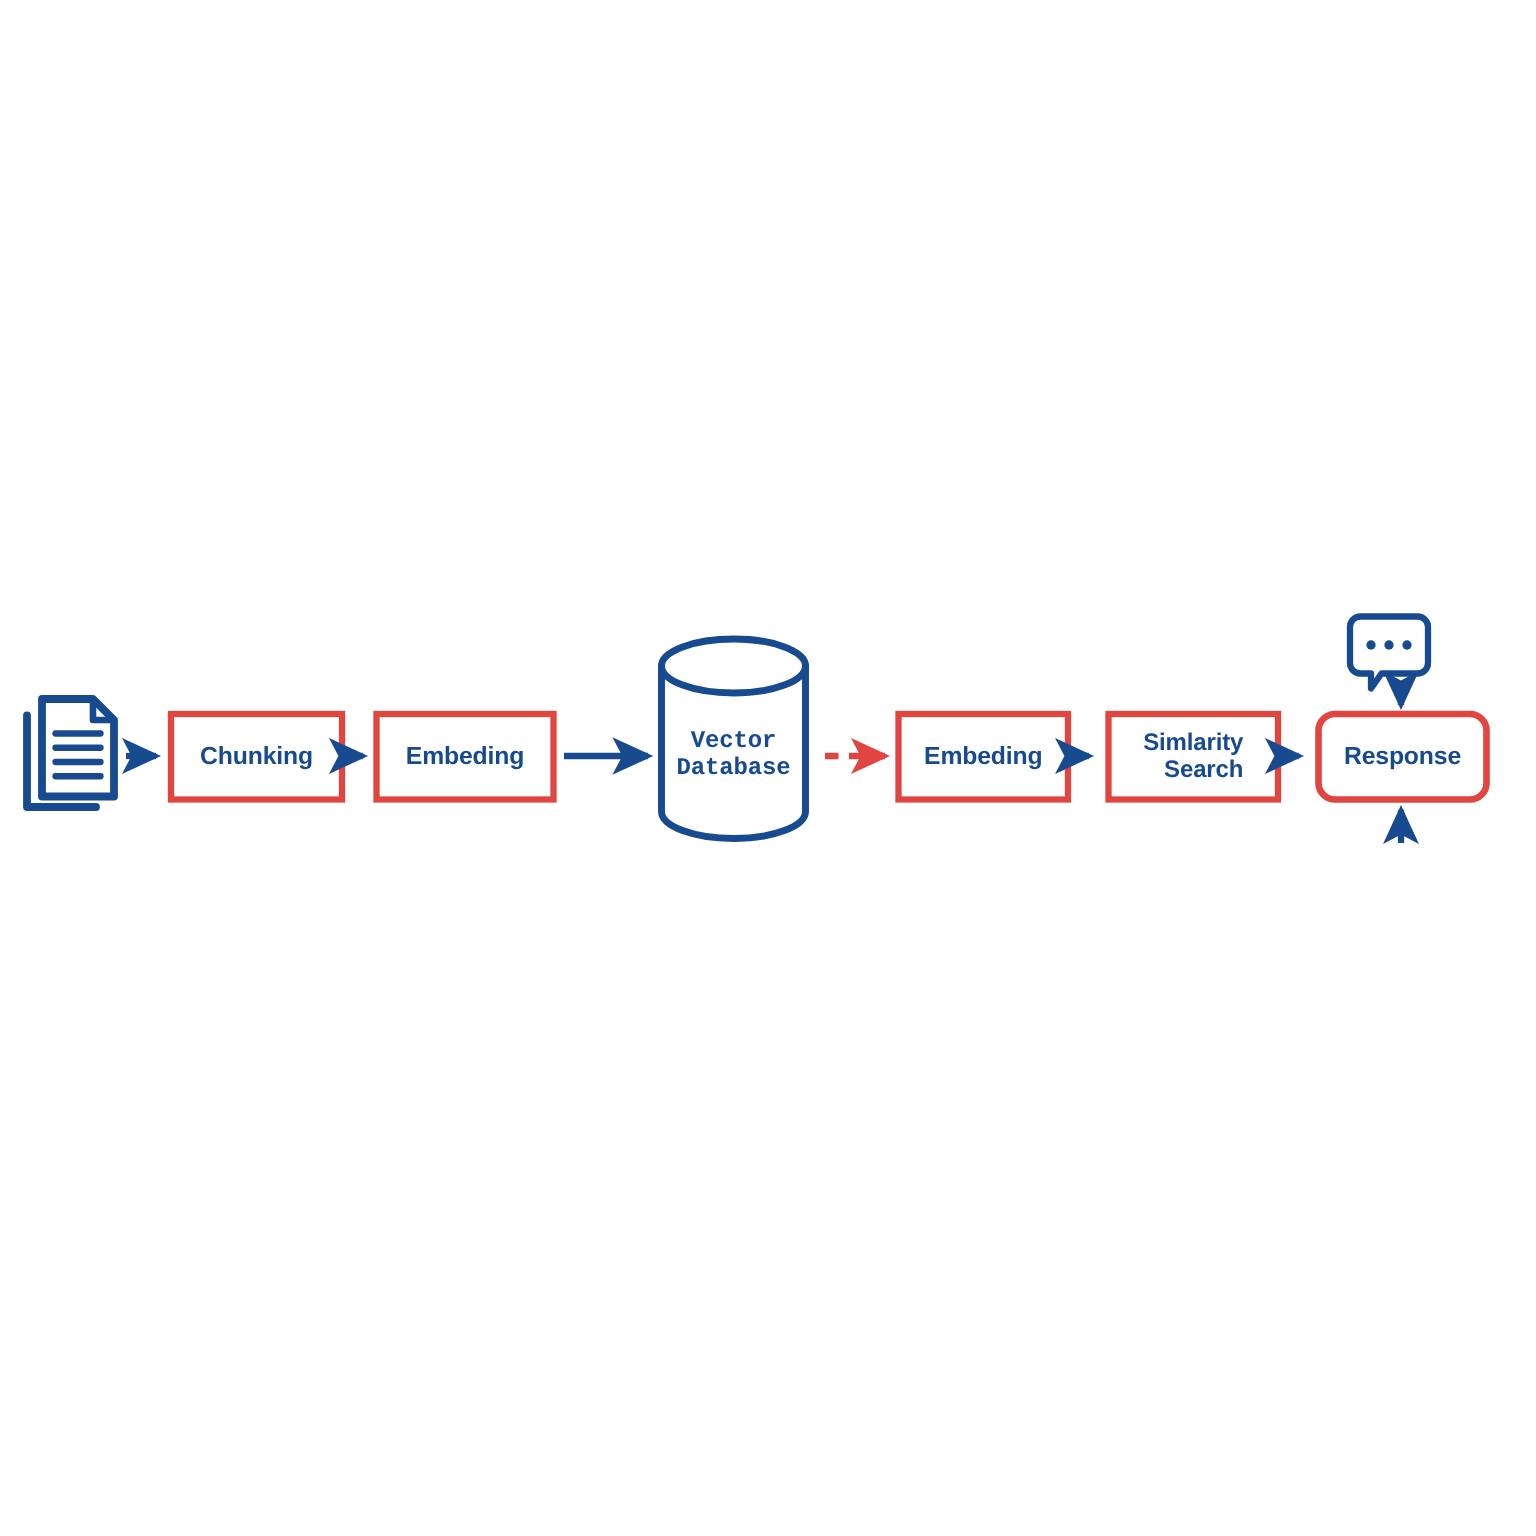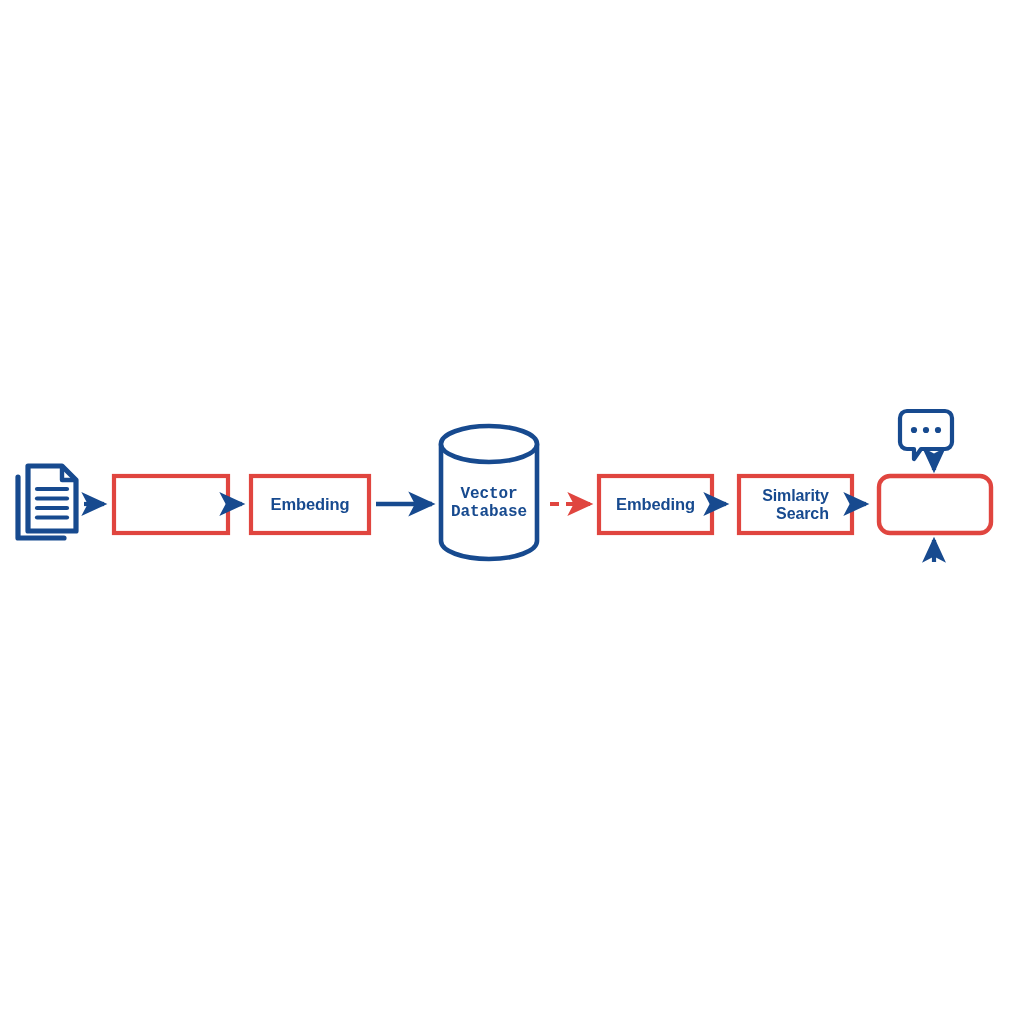--- a/index.html
+++ b/index.html
@@ -105,25 +105,27 @@
       <circle cx="914" cy="430" r="3.1" fill="#174A8F"></circle>
       <circle cx="926" cy="430" r="3.1" fill="#174A8F"></circle>
       <circle cx="938" cy="430" r="3.1" fill="#174A8F"></circle>
     </g>
 
     <line x1="934" y1="454" x2="934" y2="470" stroke="#174A8F" stroke-width="4.2" marker-end="url(#arrow-blue)"></line>
 
     <line x1="934" y1="562" x2="934" y2="540" stroke="#174A8F" stroke-width="4.2" marker-end="url(#arrow-blue)"></line>
   </svg>
 
+  <div class="node-label" style="left:114px; top:476px; width:114px; height:57px;">Chunking</div>
 
   <div class="node-label" style="left:251px; top:476px; width:118px; height:57px;">Embeding</div>
 
   <div class="node-label two-line" style="left:433px; top:475px; width:112px; height:58px;font-family:Liberation Mono, monospace;">Vector
 Database</div>
 
   <div class="node-label" style="left:599px; top:476px; width:113px; height:57px;">Embeding</div>
 
   <div class="node-label two-line" style="left:739px; top:476px; width:113px; height:57px;text-align:right;">Simlarity
 Search</div>
 
+  <div class="node-label" style="left:879px; top:476px; width:112px; height:57px;">Response</div>
 
 </div>
 
 </body></html>

